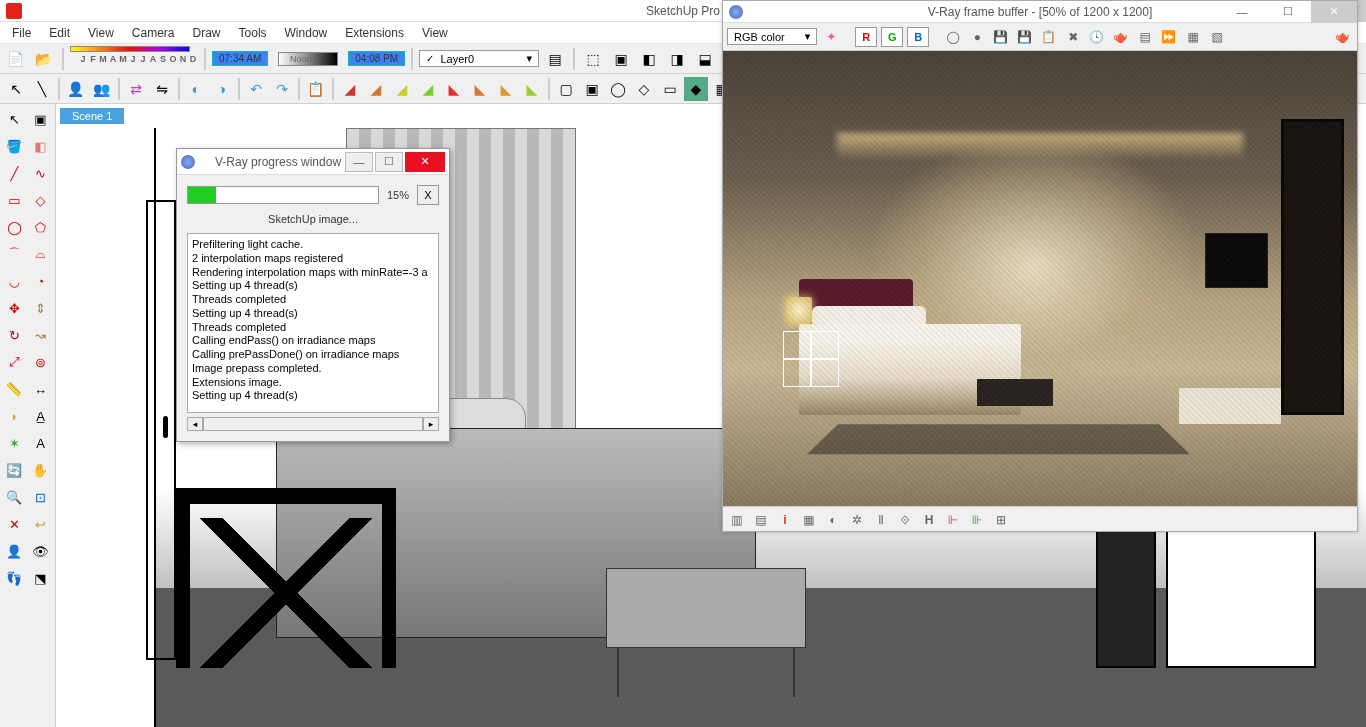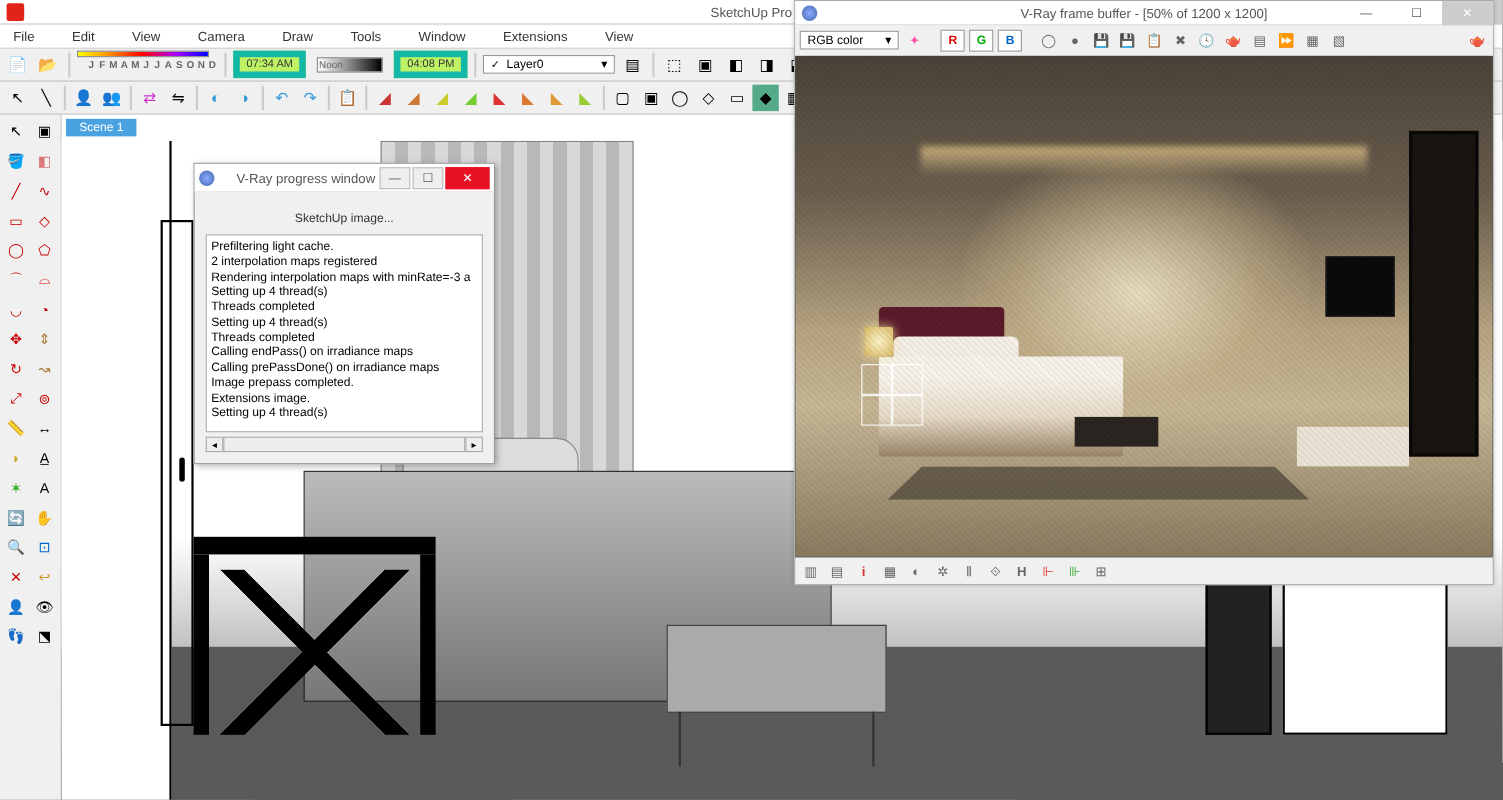--- a/index.html
+++ b/index.html
@@ -4,31 +4,31 @@
 <style>
 * { box-sizing: border-box; margin: 0; padding: 0; font-family: "Segoe UI", Tahoma, sans-serif; }
 body { width: 1366px; height: 727px; overflow: hidden; background: #444; position: relative; }
 .titlebar { height: 22px; background: #fff; display: flex; align-items: center; position: relative; border-bottom: 1px solid #ddd; text-decoration: underline; }
 .titlebar .logo { width: 16px; height: 16px; margin: 0 6px; background: #e2231a; border-radius: 2px; }
 .titlebar .title { position: absolute; left: 50%; transform: translateX(-50%); font-size: 12px; color: #555; }
 .titlebar .winbtns { position: absolute; right: 0; display: flex; }
 .winbtn { width: 46px; height: 22px; display: flex; align-items: center; justify-content: center; font-size: 11px; color: #555; cursor: pointer; }
 .winbtn.close { background: #ccc; color: #fff; }
 
-.menubar { height: 22px; background: #fff; display: flex; align-items: center; padding: 0 4px; gap: 18px; border-bottom: 1px solid #e5e5e5; }
+.menubar { height: 22px; background: #fff; display: flex; align-items: center; padding: 0 4px; gap: 2px; border-bottom: 1px solid #e5e5e5; }
 .menubar .mitem { padding: 2px 8px; font-size: 12px; color: #333; cursor: pointer; }
 
 .toolbar-row1 { height: 30px; background: #f0f0f0; border-bottom: 1px solid #d0d0d0; display: flex; align-items: center; padding: 0 4px; gap: 4px; }
 .tb-icon { width: 24px; height: 24px; display: flex; align-items: center; justify-content: center; font-size: 14px; cursor: pointer; border: 1px solid transparent; }
 .tb-sep { width: 2px; height: 22px; background: #ccc; margin: 0 2px; }
 .month-strip { display: flex; gap: 0; font-size: 9px; font-weight: bold; color: #666; }
 .month-strip span { width: 10px; text-align: center; }
 .gradient-bar { width: 120px; height: 14px; background: linear-gradient(90deg, #ff0, #f80, #f00, #a0f, #00f); border: 1px solid #888; }
 .time-display { display: flex; align-items: center; gap: 10px; font-size: 10px; color: #333; }
-.time-box { border: 6px solid #14b8a6; padding: 1px 6px; background: #bef264; font-size: 10px; }
+.time-box { border: 1px solid #14b8a6; padding: 1px 6px; background: #3b82f6; font-size: 10px; }
 .sun-gradient { width: 60px; height: 14px; background: linear-gradient(90deg, #fff, #888, #000); border: 1px solid #888; }
 .layer-select { display: flex; align-items: center; border: 1px solid #999; background: #fff; padding: 1px 6px; font-size: 11px; gap: 6px; width: 120px; justify-content: space-between; }
 
 .toolbar-row2 { height: 30px; background: #f0f0f0; border-bottom: 1px solid #d0d0d0; display: flex; align-items: center; padding: 0 4px; gap: 2px; }
 
 .main-area { position: relative; height: 624px; display: flex; }
 .left-toolbox { width: 56px; background: #f0f0f0; border-right: 1px solid #d0d0d0; display: grid; grid-template-columns: 1fr 1fr; grid-auto-rows: 26px; gap: 1px; padding: 2px; }
 .tool { display: flex; align-items: center; justify-content: center; font-size: 13px; cursor: pointer; border: 1px solid transparent; }
 
 .viewport { flex: 1; position: relative; background: #fff; }
@@ -288,20 +288,27 @@
       <div class="vicon"></div>
       <span>V-Ray progress window</span>
     </div>
     <div class="vpw-btns">
       <div class="vpw-btn">—</div>
       <div class="vpw-btn">☐</div>
       <div class="vpw-btn red">✕</div>
     </div>
   </div>
   <div class="vpw-body">
+    <div class="vpw-pbar-row">
+      <div class="vpw-pbar">
+          <div class="vpw-pfill"></div>
+        </div>
+      <span class="vpw-pct">15%</span>
+      <div class="vpw-xbtn">X</div>
+    </div>
     <div class="vpw-status">SketchUp image...</div>
     <div class="vpw-log">
       <div>Prefiltering light cache.</div>
       <div>2 interpolation maps registered</div>
       <div>Rendering interpolation maps with minRate=-3 a</div>
       <div>Setting up 4 thread(s)</div>
       <div>Threads completed</div>
       <div>Setting up 4 thread(s)</div>
       <div>Threads completed</div>
       <div>Calling endPass() on irradiance maps</div>

